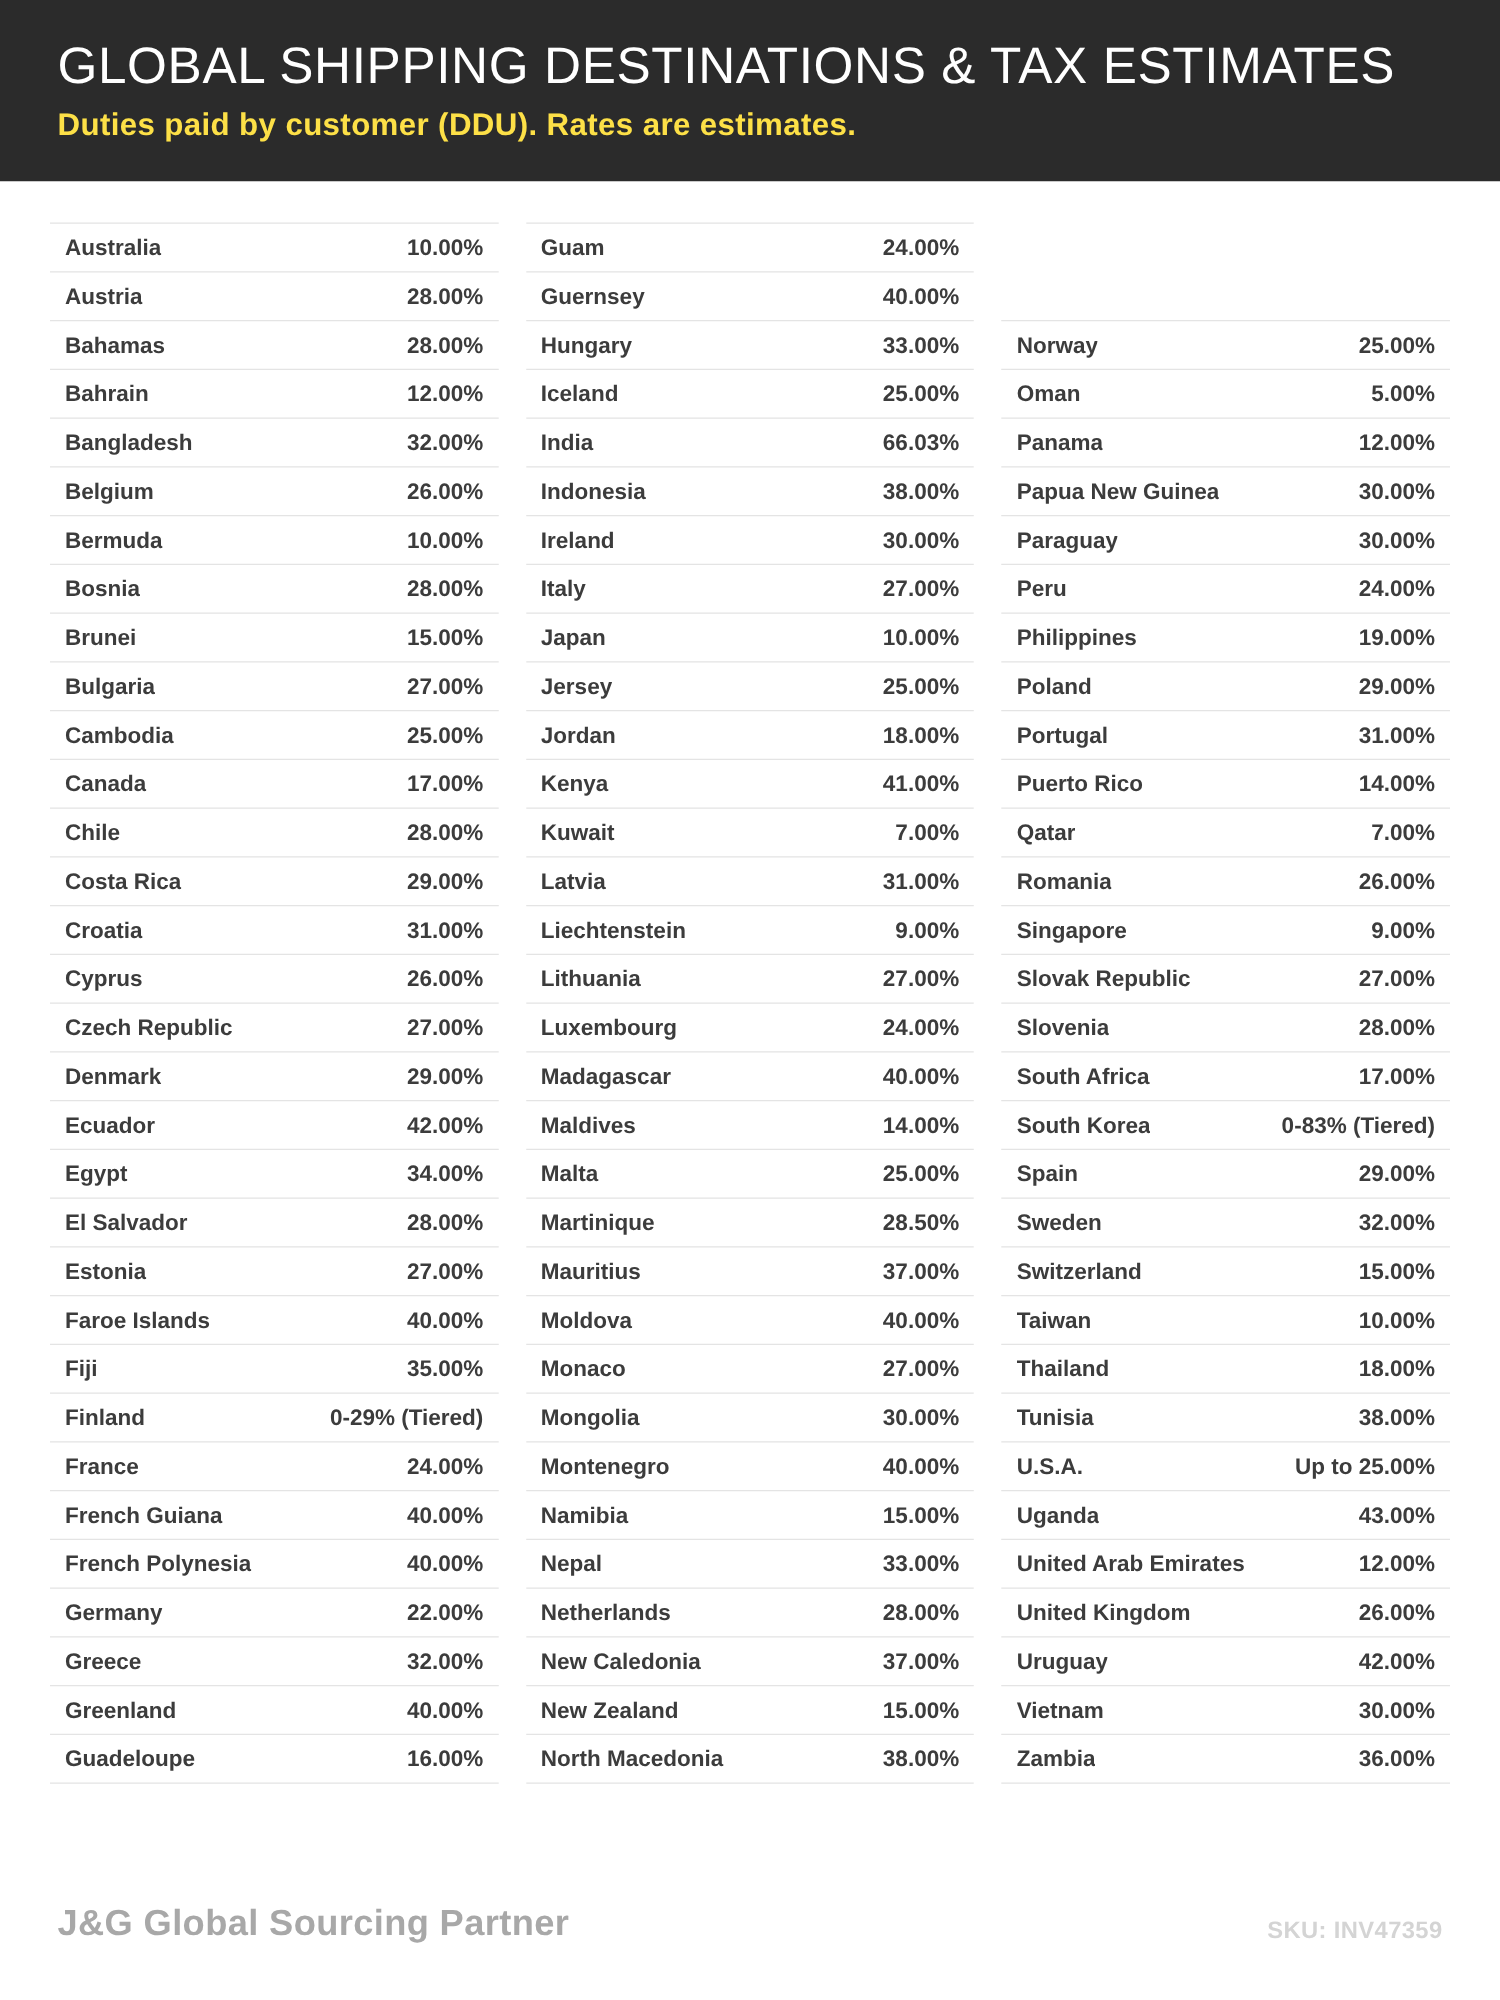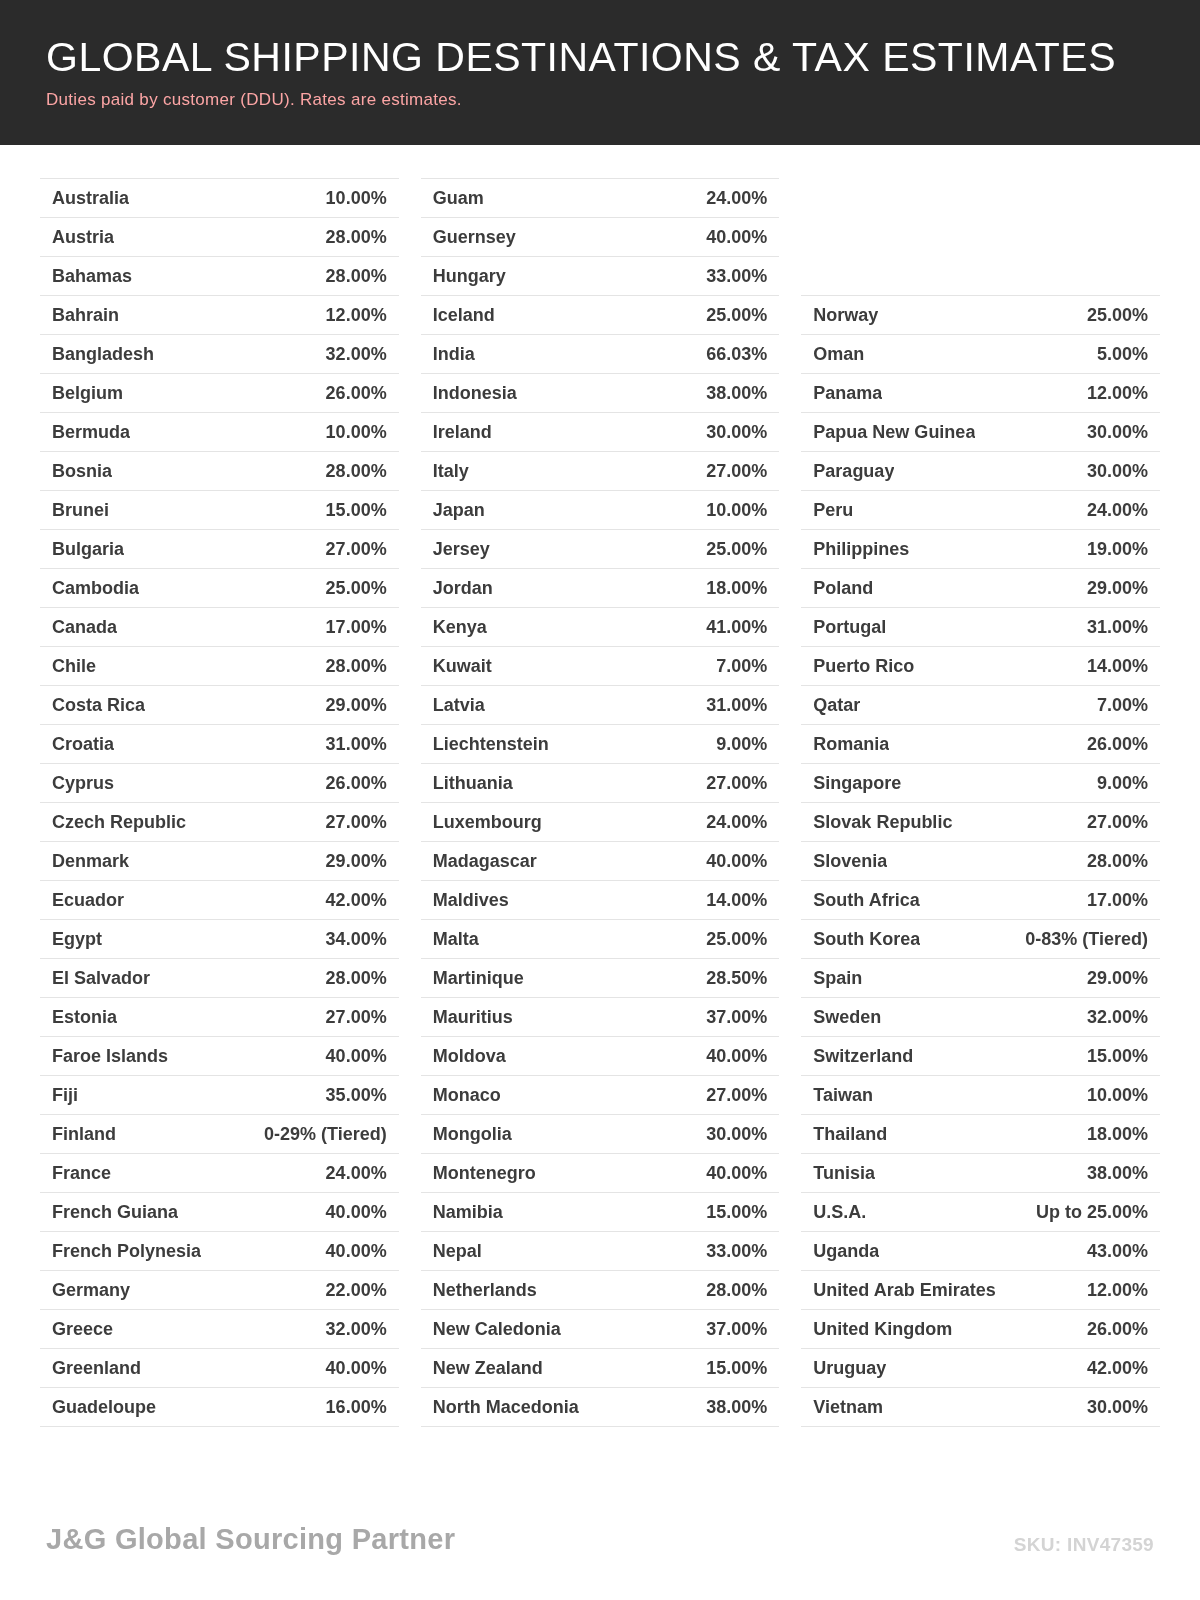--- a/index.html
+++ b/index.html
@@ -29,23 +29,23 @@
   .title {
     font-size:41px;
     font-weight:normal;
     letter-spacing:0.5px;
     line-height:1.1;
     color:#ffffff;
     white-space:nowrap;
   }
   .subtitle {
     margin-top:10px;
-    font-size:17px;
-    font-weight:normal;
-    color:#fca5a5;
+    font-size:25px;
+    font-weight:bold;
+    color:#fde047;
     letter-spacing:0.3px;
   }
   
   .table-wrap {
     display:flex;
     gap:22px;
     padding:33px 40px 0 40px;
     align-items:flex-end;
   }
   .col {
@@ -480,20 +480,24 @@
           <span class="rate">26.00%</span>
         </div>
         <div class="row">
           <span class="country">Uruguay</span>
           <span class="rate">42.00%</span>
         </div>
         <div class="row">
           <span class="country">Vietnam</span>
           <span class="rate">30.00%</span>
         </div>
+        <div class="row">
+          <span class="country">Zambia</span>
+          <span class="rate">36.00%</span>
+        </div>
       </div>
   </div>
 
   <div class="footer">
     <div class="brand">J&amp;G Global Sourcing Partner</div>
     <div class="sku">SKU: INV47359</div>
   </div>
 
 </div>
 

